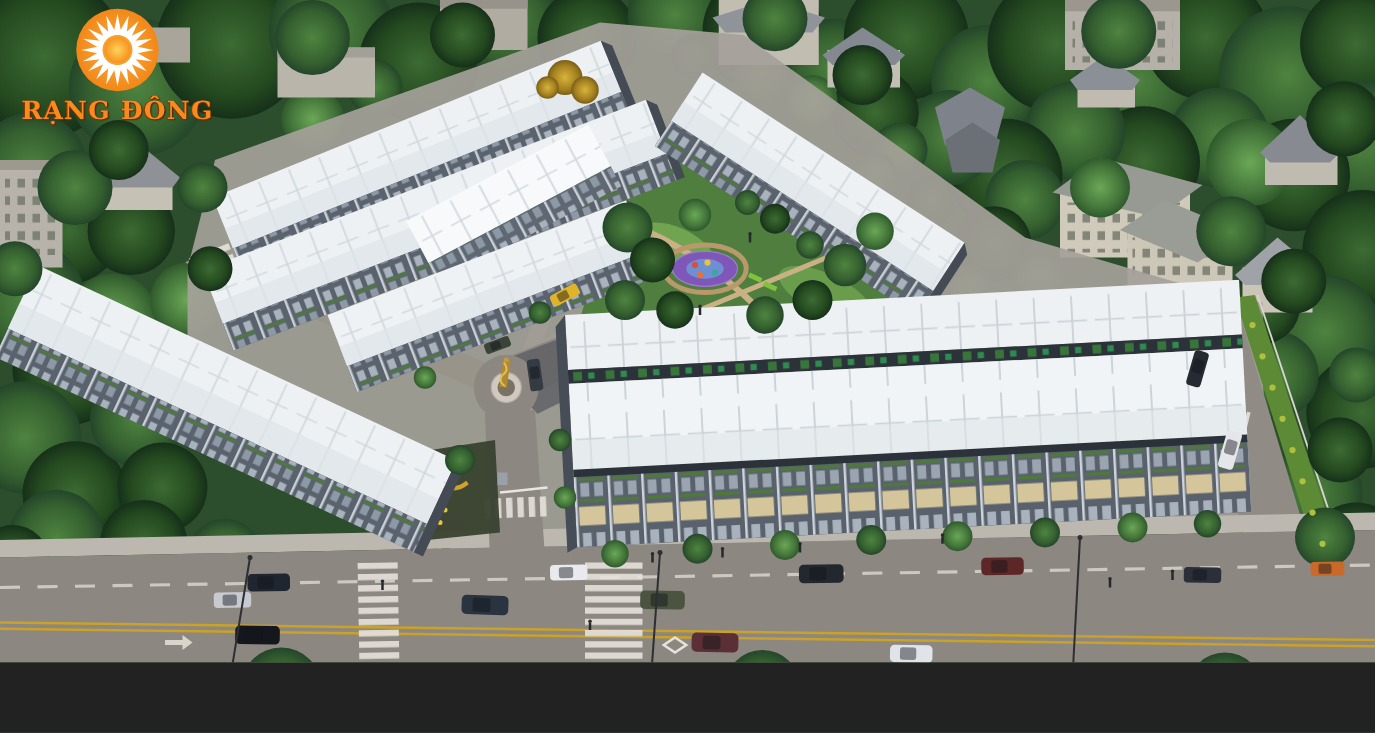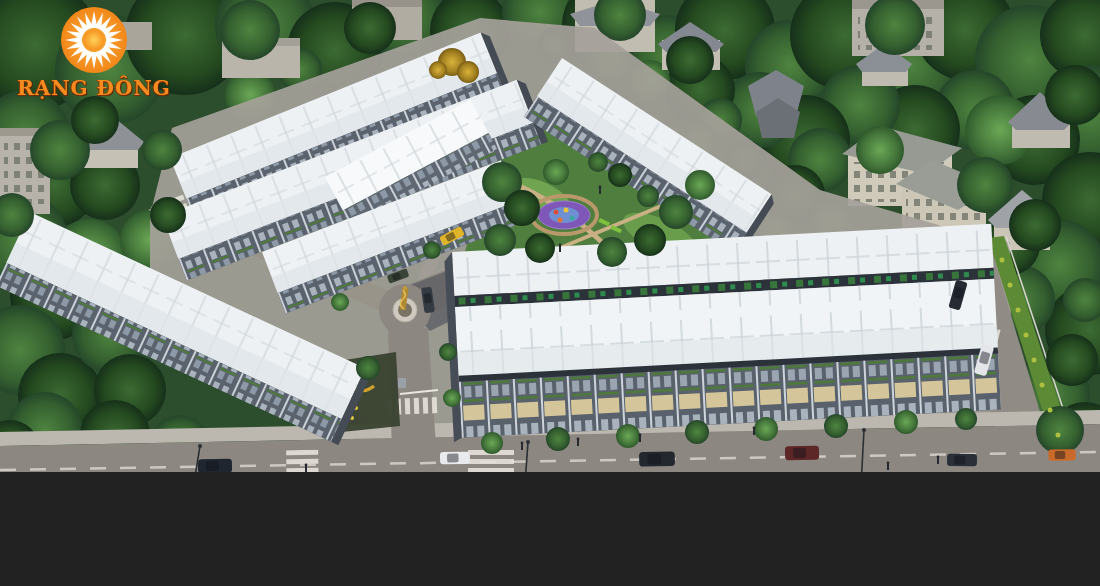--- a/index.html
+++ b/index.html
@@ -1,16 +1,16 @@
 <!DOCTYPE html>
 <html><head>
 <meta charset="utf-8">
 <style>
   html,body{margin:0;padding:0;background:#222;}
-  .stage{position:relative;width:1100px;height:472px;overflow:hidden;background:#2f5231;
+  .stage{position:relative;width:1100px;height:530px;overflow:hidden;background:#2f5231;
          font-family:"Liberation Sans",sans-serif;}
   .stage svg{display:block}
   .logo{position:absolute;left:14px;top:4px;width:160px;display:flex;flex-direction:column;
         align-items:center;gap:0;}
   .brand-text{font-family:"DejaVu Serif","Liberation Serif",serif;font-weight:700;
         font-size:20px;letter-spacing:1px;color:#f68b1f;white-space:nowrap;
         text-shadow:0 1px 0 #7a2d00,1px 1px 1px #5a2000, -1px 0 0 #8a3a00;}
 </style>
 </head>
 <body>

